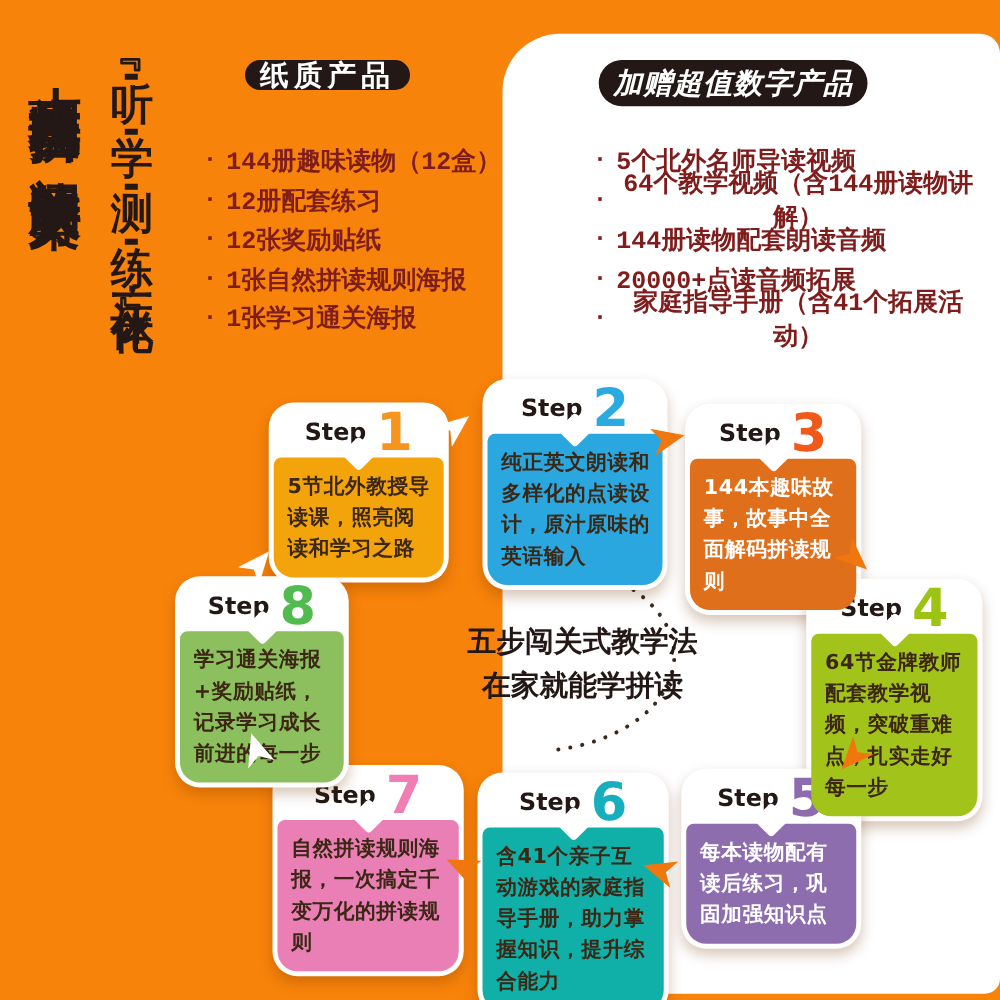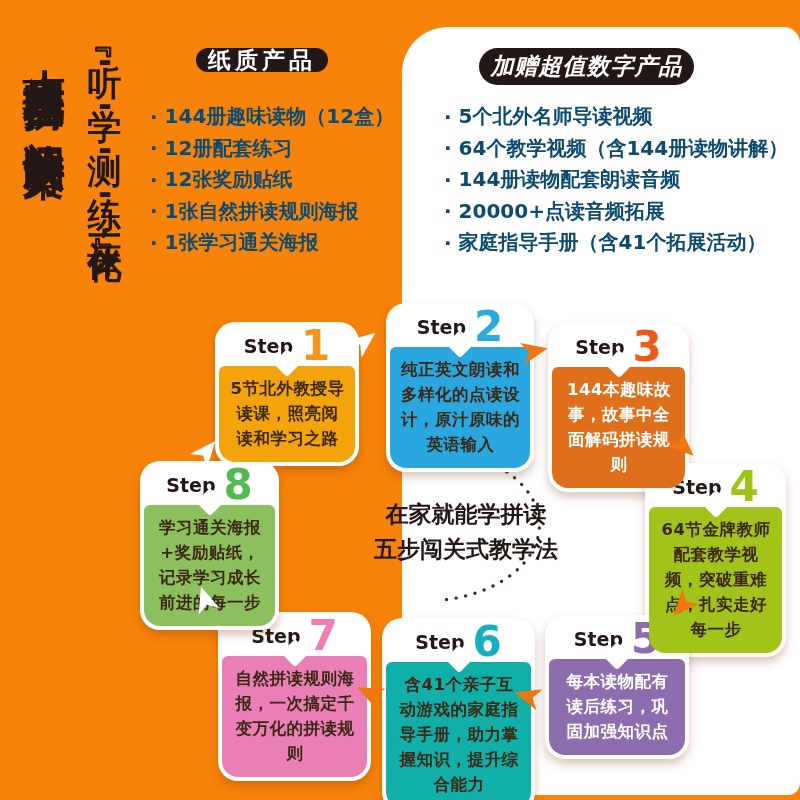--- a/index.html
+++ b/index.html
@@ -22,44 +22,43 @@
   .vt-sub{left:82px;top:36px;font-size:34px;letter-spacing:2px;}
   
   .badge{
     position:absolute;background:#231815;color:#fff;font-weight:bold;
     border-radius:40px;display:flex;align-items:center;justify-content:center;
     font-size:23px;
   }
   .badge-paper{left:196px;top:48px;width:132px;height:24px;letter-spacing:4px;}
   .badge-digital{left:479px;top:48px;width:215px;height:37px;letter-spacing:1px;font-style:italic;}
   
-  .plist{position:absolute;margin:4px;padding:0;list-style:none;
-    color:#0c4a6e;font-weight:bold;font-size:20px;}
+  .plist{position:absolute;margin:16px;padding:0;list-style:none;
+    color:#7f1d1d;font-weight:bold;font-size:20px;font-family:Liberation Mono, monospace;}
   .plist li{height:31.5px;display:flex;align-items:center;}
   .plist li::before{content:"·";margin-right:7px;font-weight:bold;}
   .paper-list{left:146px;top:97px;}
-  .digital-list{left:440px;top:97px;}
+  .digital-list{left:458px;top:97px;text-align:center;}
   
   .step-card{
     position:absolute;background:#fff;border-radius:20px;
     box-shadow:0 5px 10px rgba(110,50,0,.28);padding:4px;box-sizing:border-box;
   }
   .step-head{height:40px;display:flex;align-items:center;justify-content:center;gap:8px;}
   .step-word{font-size:19px;font-weight:bold;color:#231815;}
   .step-num{font-size:42px;font-weight:bold;color:var(--num,#f60);line-height:36px;}
   .step-notch{
     position:absolute;left:50%;top:31px;width:20px;height:20px;background:#fff;
     transform:translateX(-50%) rotate(45deg);border-radius:3px;z-index:3;
   }
   .step-body{
     position:relative;z-index:1;background:var(--body,#ccc);
     border-radius:6px 6px 16px 16px;padding:10px 10px 11px 11px;
     font-size:16.5px;font-weight:bold;line-height:25px;color:#3B2714;
     letter-spacing:0.5px;
-    text-align:center;
   }
   .step-body.light{color:#fff;}
   .s1{left:215px;top:322px;width:144px;}
   .s2{left:386px;top:303px;width:148px;}
   .s3{left:548px;top:323px;width:141px;}
   .s4{left:645px;top:463px;width:141px;}
   .s5{left:545px;top:615px;width:144px;}
   .s6{left:382px;top:618px;width:153px;}
   .s7{left:218px;top:612px;width:153px;}
   .s8{left:140px;top:461px;width:139px;}
@@ -104,22 +103,22 @@
   <li>144册读物配套朗读音频</li>
   <li>20000+点读音频拓展</li>
   <li>家庭指导手册（含41个拓展活动）</li>
 </ul>
 
 <svg class="arc-svg" width="800" height="800" viewBox="0 0 800 800">
   <path id="arcPath" d="M443 450 A 115 76 0 0 1 443 600" fill="none" stroke="#3A2A1E" stroke-width="3.2" stroke-linecap="round" stroke-dasharray="0.1 9.6"></path>
 </svg>
 
 <div class="center-note">
+  <div>五步闯关式教学法</div>
   <div>在家就能学拼读</div>
-  <div>五步闯关式教学法</div>
 </div>
 
 <div class="step-card s1" style="--body: #F3A40B; --num: #F7941E;">
   <div class="step-head">
     <span class="step-word">Step</span>
     <span class="step-num">1</span>
   </div>
   <span class="step-notch"></span>
   <div class="step-body">5节北外教授导读课，照亮阅读和学习之路</div>
 </div>

